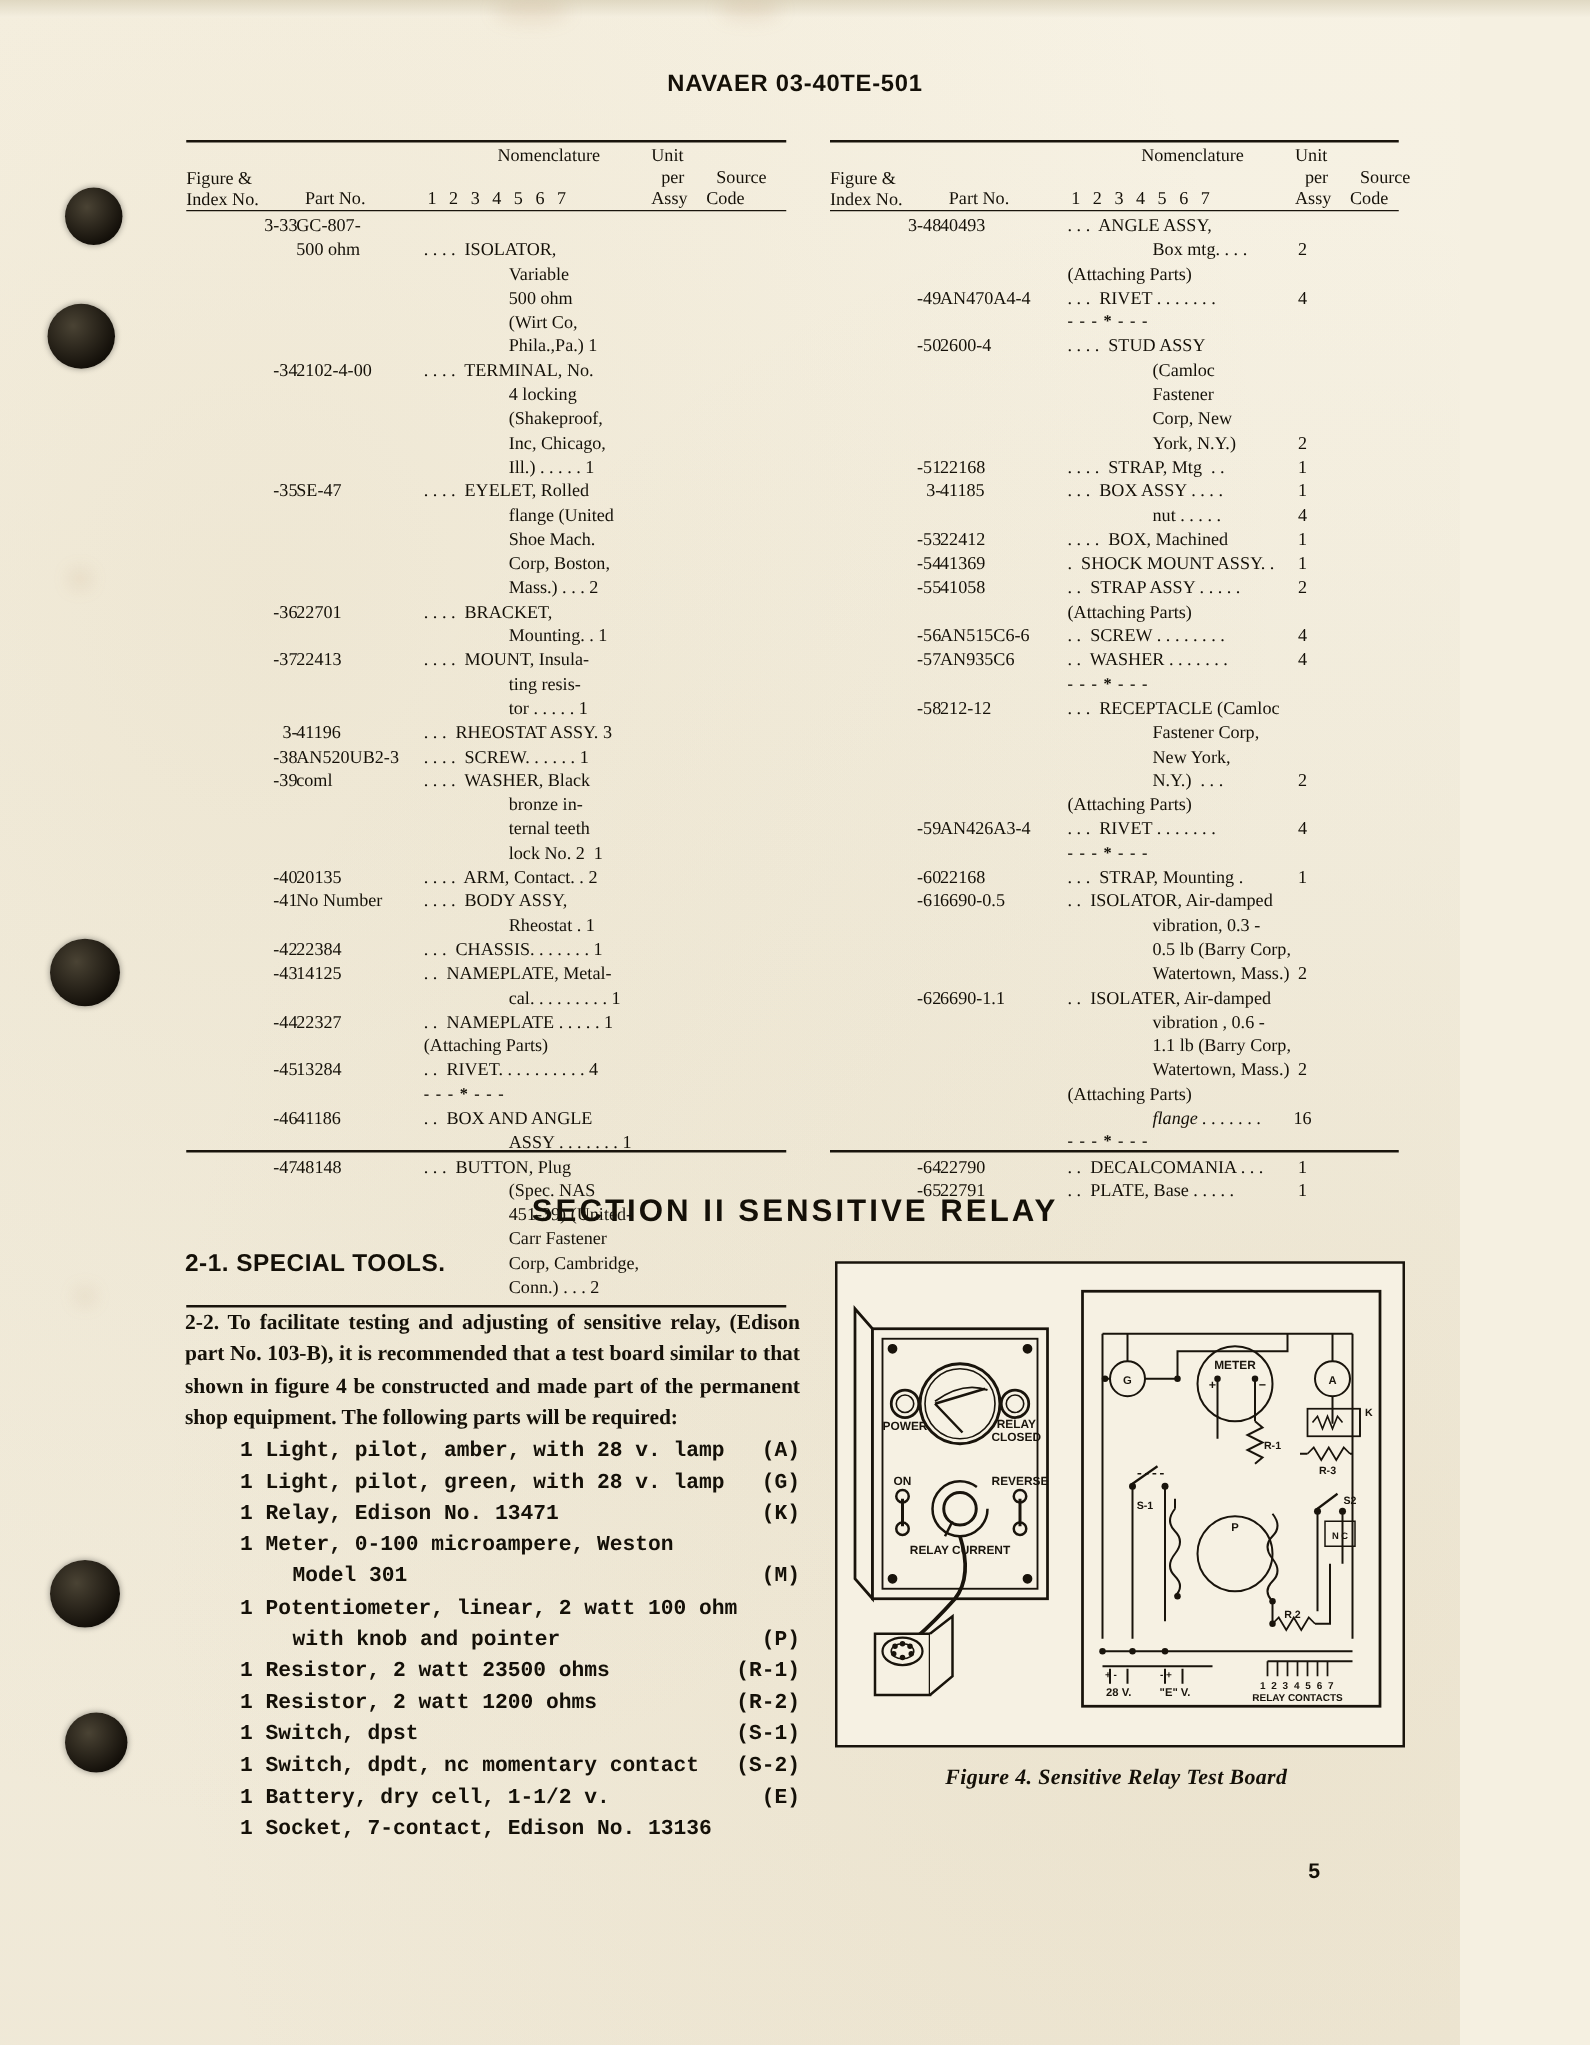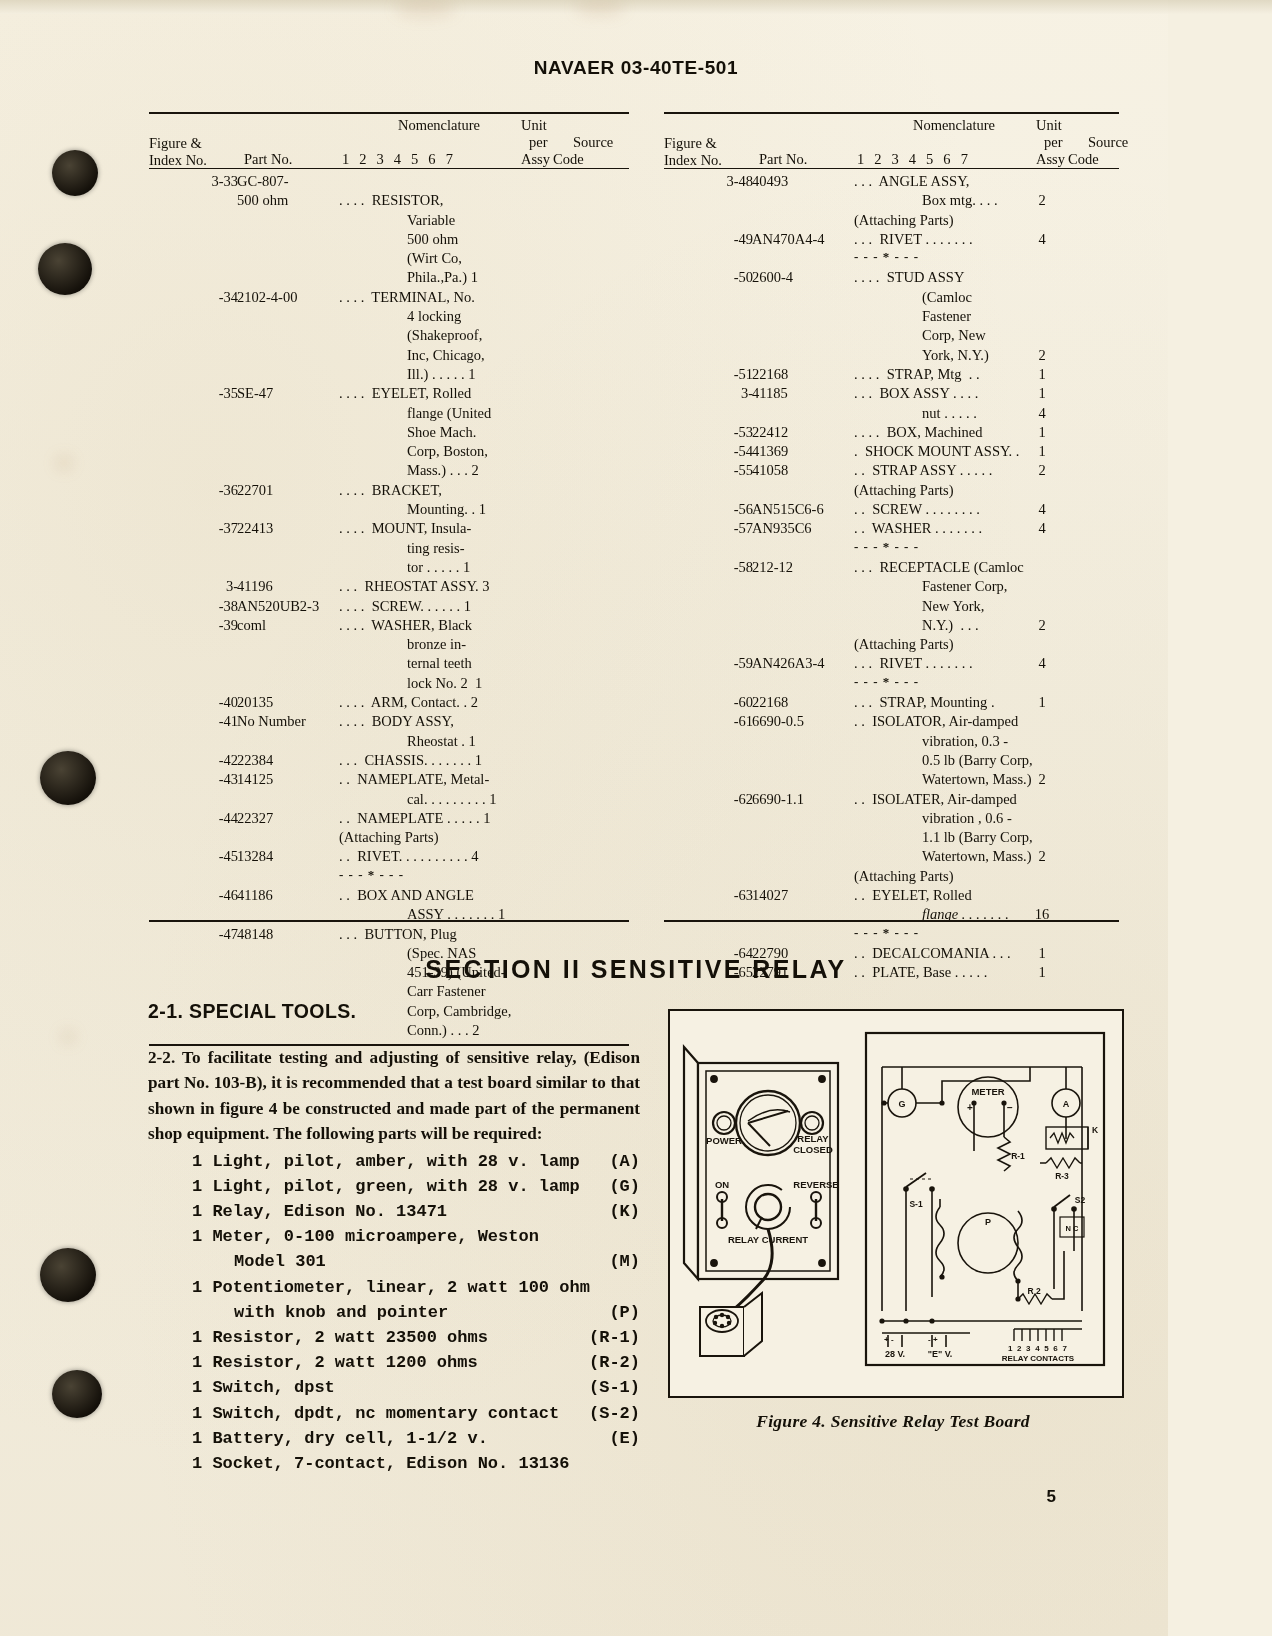--- a/index.html
+++ b/index.html
@@ -49,21 +49,21 @@
     position:absolute; left:195px; top:3px; width:190px; text-align:center;
     font-size:14.5px;
   }
   .th-fig { position:absolute; left:0; top:20px; line-height:1.28; }
   .th-part { position:absolute; left:95px; top:37px; }
   .th-digits { position:absolute; left:193px; top:37px; letter-spacing:3.2px; }
   .th-unit { position:absolute; left:372px; top:3px; }
   .th-per  { position:absolute; left:380px; top:20px; }
   .th-src  { position:absolute; left:424px; top:20px; }
   .th-assy { position:absolute; left:372px; top:37px; }
-  .th-code { position:absolute; left:404px; top:37px;text-align:center; }
+  .th-code { position:absolute; left:416px; top:37px;text-align:center; }
 
   .tbody { padding-top:3px; }
   .prow { position:relative; min-height:19.3px; }
   .c-idx  { position:absolute; left:15px;   width:74px; text-align:right; white-space:pre; }
   .c-part { position:absolute; left:88px; white-space:pre; }
   .c-nom  { position:absolute; left:190px; white-space:pre; }
   .c-qty  { position:absolute; left:368px; width:20px; text-align:center; }
   .line   { height:19.3px; line-height:19.3px; }
 
   .astk { position:absolute; left:190px; letter-spacing:1px; font-weight:bold;
@@ -152,21 +152,21 @@
       <div class="th-code">Code</div>
     </div>
     <div class="rule-mid"></div>
     <div class="tbody" id="tbody-left">
         <div class="prow line">
           <span class="c-idx">3-33</span>
           <span class="c-part">GC-807-</span>
         </div>
         <div class="prow line">
           <span class="c-part">500 ohm</span>
-          <span class="c-nom">. . . .  RESISTOR,</span>
+          <span class="c-nom">. . . .  ISOLATOR,</span>
         </div>
         <div class="prow line">
           <span class="c-nom" style="left: 258px;">Variable</span>
         </div>
         <div class="prow line">
           <span class="c-nom" style="left: 258px;">500 ohm</span>
         </div>
         <div class="prow line">
           <span class="c-nom" style="left: 258px;">(Wirt Co,</span>
         </div>
@@ -493,25 +493,20 @@
         </div>
         <div class="prow line">
           <span class="c-nom" style="left: 258px;">1.1 lb (Barry Corp,</span>
         </div>
         <div class="prow line">
           <span class="c-nom" style="left: 258px;">Watertown, Mass.)</span>
           <span class="c-qty">2</span>
         </div>
         <div class="prow line">
           <span class="c-nom">(Attaching Parts)</span>
-        </div>
-        <div class="prow line">
-          <span class="c-idx">-63</span>
-          <span class="c-part">14027</span>
-          <span class="c-nom">. .  EYELET, Rolled</span>
         </div>
         <div class="prow line">
           <span class="c-nom" style="left: 258px; font-style: italic;">flange . . . . . . .</span>
           <span class="c-qty">16</span>
         </div>
         <div class="prow line">
           <span class="astk">- - - * - - -</span>
         </div>
         <div class="prow line">
           <span class="c-idx">-64</span>

